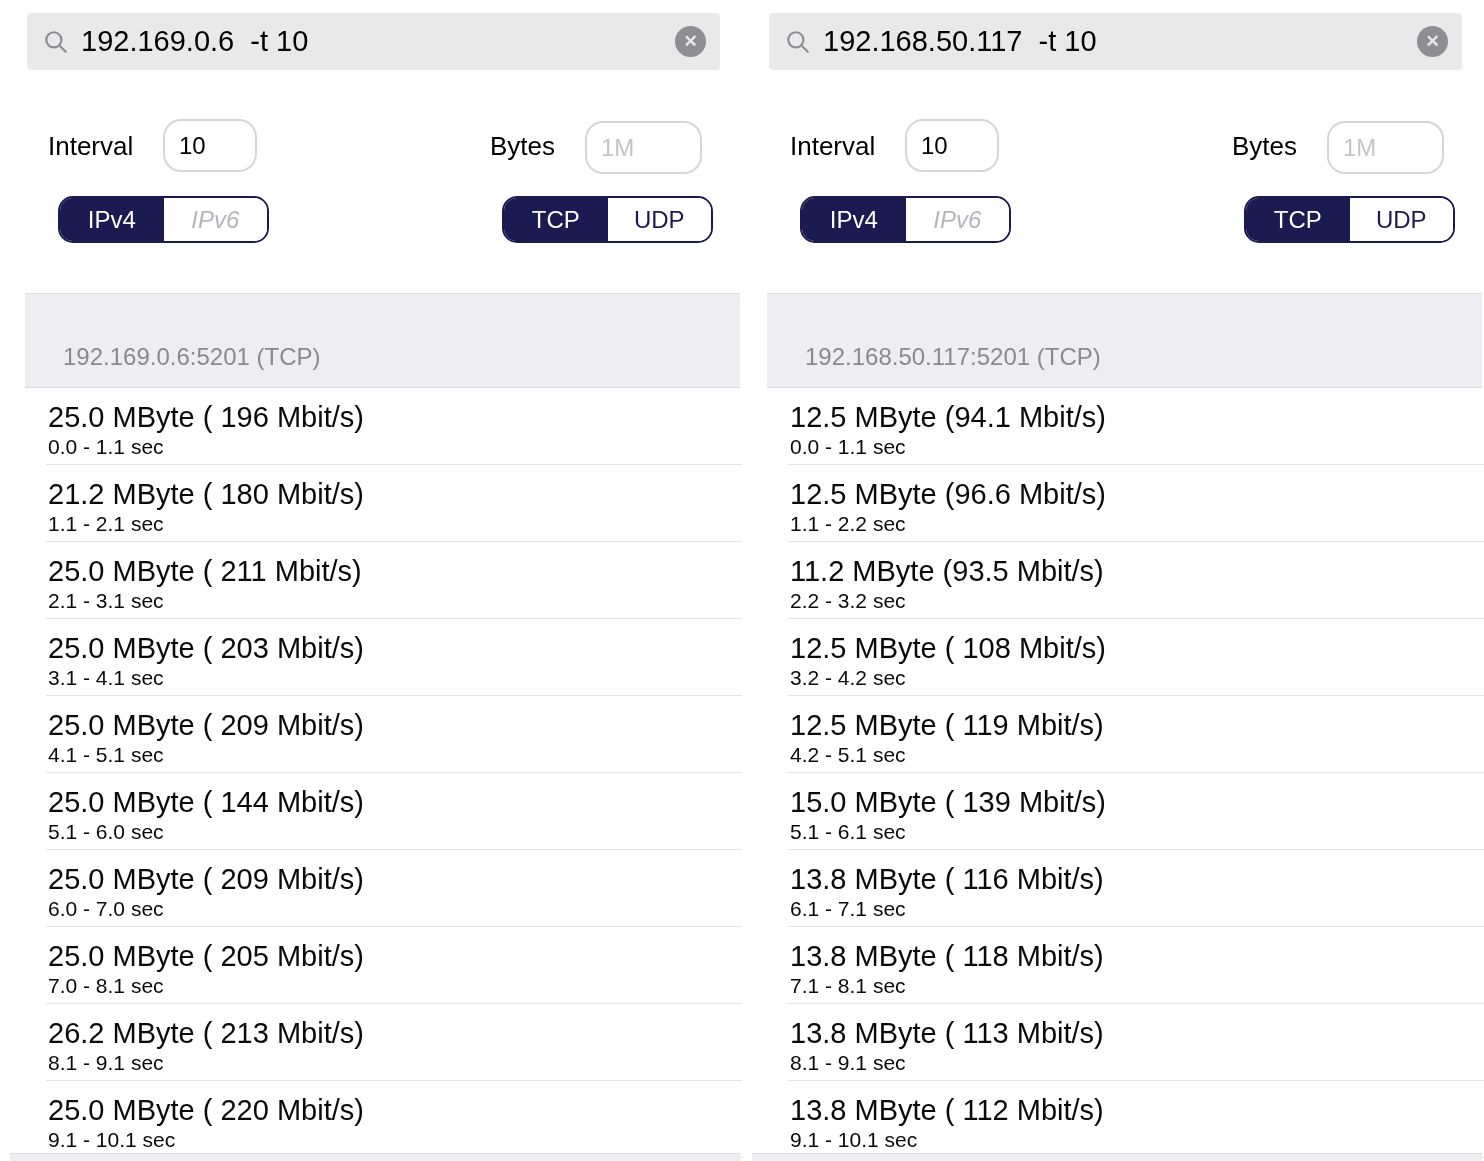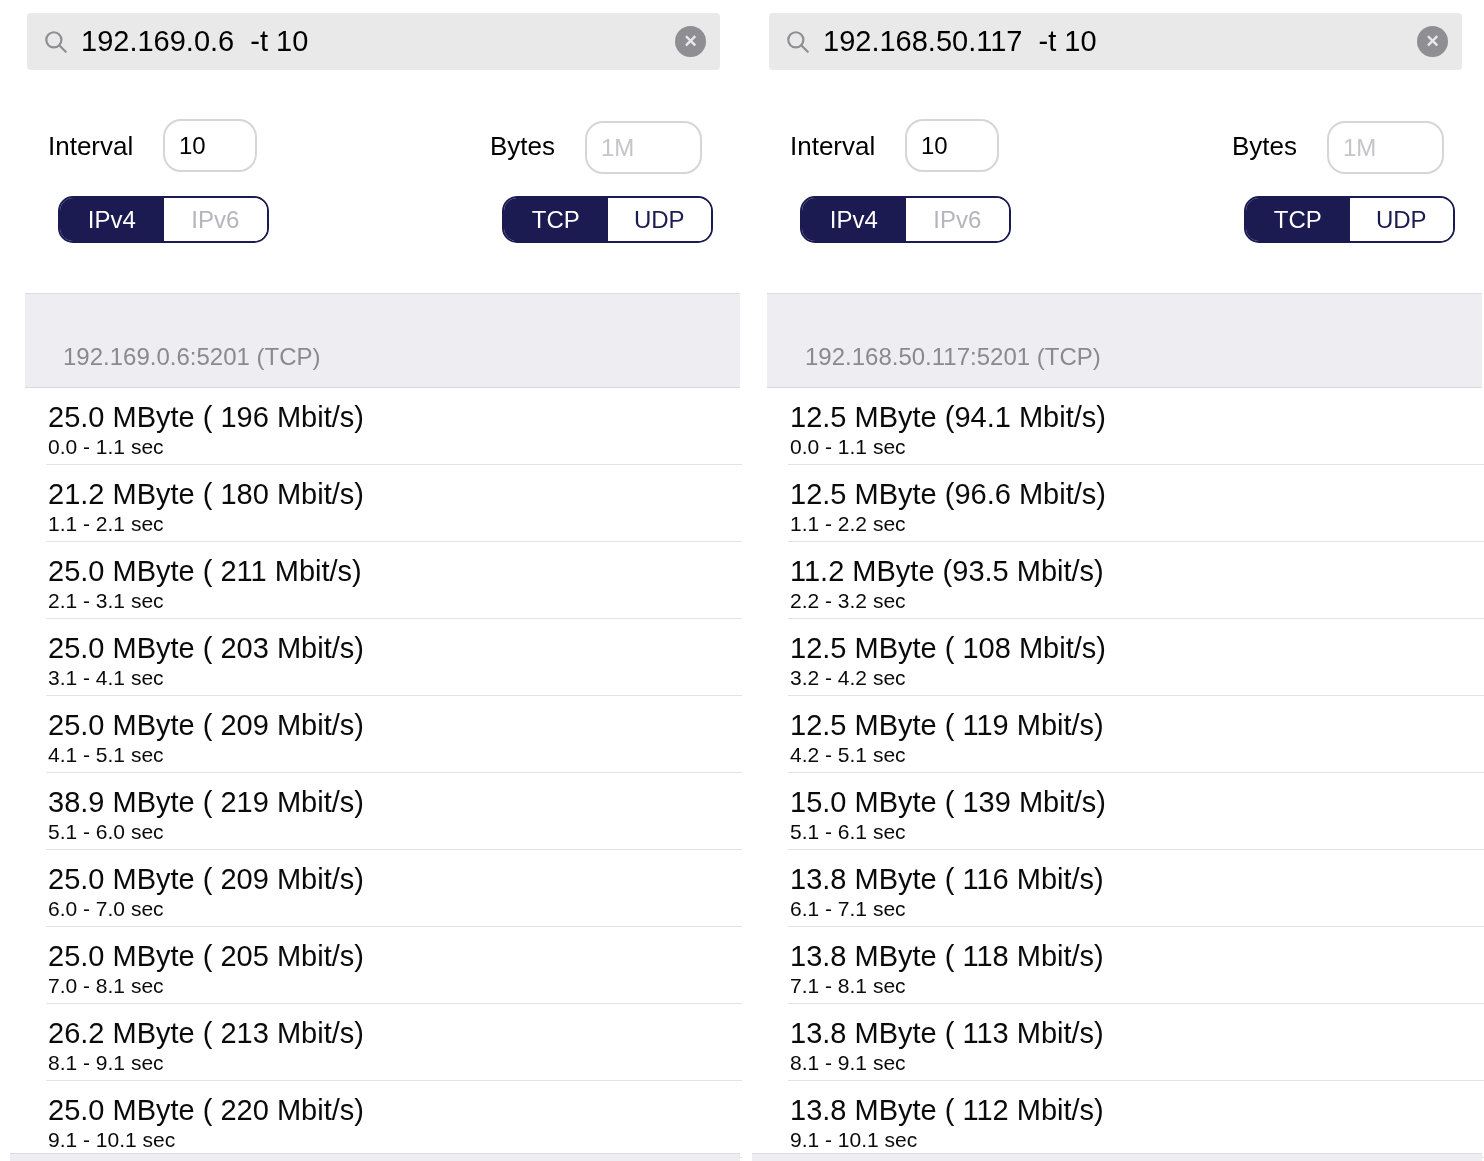--- a/index.html
+++ b/index.html
@@ -36,21 +36,21 @@
   
   .segctl { position:absolute; top:196px; width:211px; height:47px;
     border:2px solid #1b1a51; border-radius:15px; overflow:hidden;
     display:flex; background:#fff;margin-left:12px; }
   .segctl.ipctl    { left:46px; }
   .segctl.protoctl { left:490px; }
   .seg { flex:1; display:flex; align-items:center; justify-content:center;
     font-size:24px; background:#fff; border:none; cursor:pointer;
     font-family:"Liberation Sans", sans-serif; }
   .seg.sel { background:#1b1a51; color:#fff; }
-  .seg.dim { color:#b5b5bd; }
+  .seg.dim { color:#b5b5bd;font-style:italic; }
   .seg.navy { color:#1b1a51; }
 
   
   .band { position:absolute; left:25px; right:2px; top:293px; height:95px;
     background:#ededf2; border-top:1px solid #dcdce1; border-bottom:1px solid #d8d8dd;
     display:flex; align-items:flex-end; }
   .band-text { font-size:24px; color:#8a8a8e; margin:0 0 16px 38px; }
 
   
   .rows { position:absolute; left:0; right:0; top:388px; }
@@ -110,21 +110,21 @@
       </div>
       <div class="row">
         <div class="row-main">25.0 MByte ( 203 Mbit/s)</div>
         <div class="row-sub">3.1 - 4.1 sec</div>
       </div>
       <div class="row">
         <div class="row-main">25.0 MByte ( 209 Mbit/s)</div>
         <div class="row-sub">4.1 - 5.1 sec</div>
       </div>
       <div class="row">
-        <div class="row-main">38.9 MByte ( 219 Mbit/s)</div>
+        <div class="row-main">25.0 MByte ( 144 Mbit/s)</div>
         <div class="row-sub">5.1 - 6.0 sec</div>
       </div>
       <div class="row">
         <div class="row-main">25.0 MByte ( 209 Mbit/s)</div>
         <div class="row-sub">6.0 - 7.0 sec</div>
       </div>
       <div class="row">
         <div class="row-main">25.0 MByte ( 205 Mbit/s)</div>
         <div class="row-sub">7.0 - 8.1 sec</div>
       </div>

